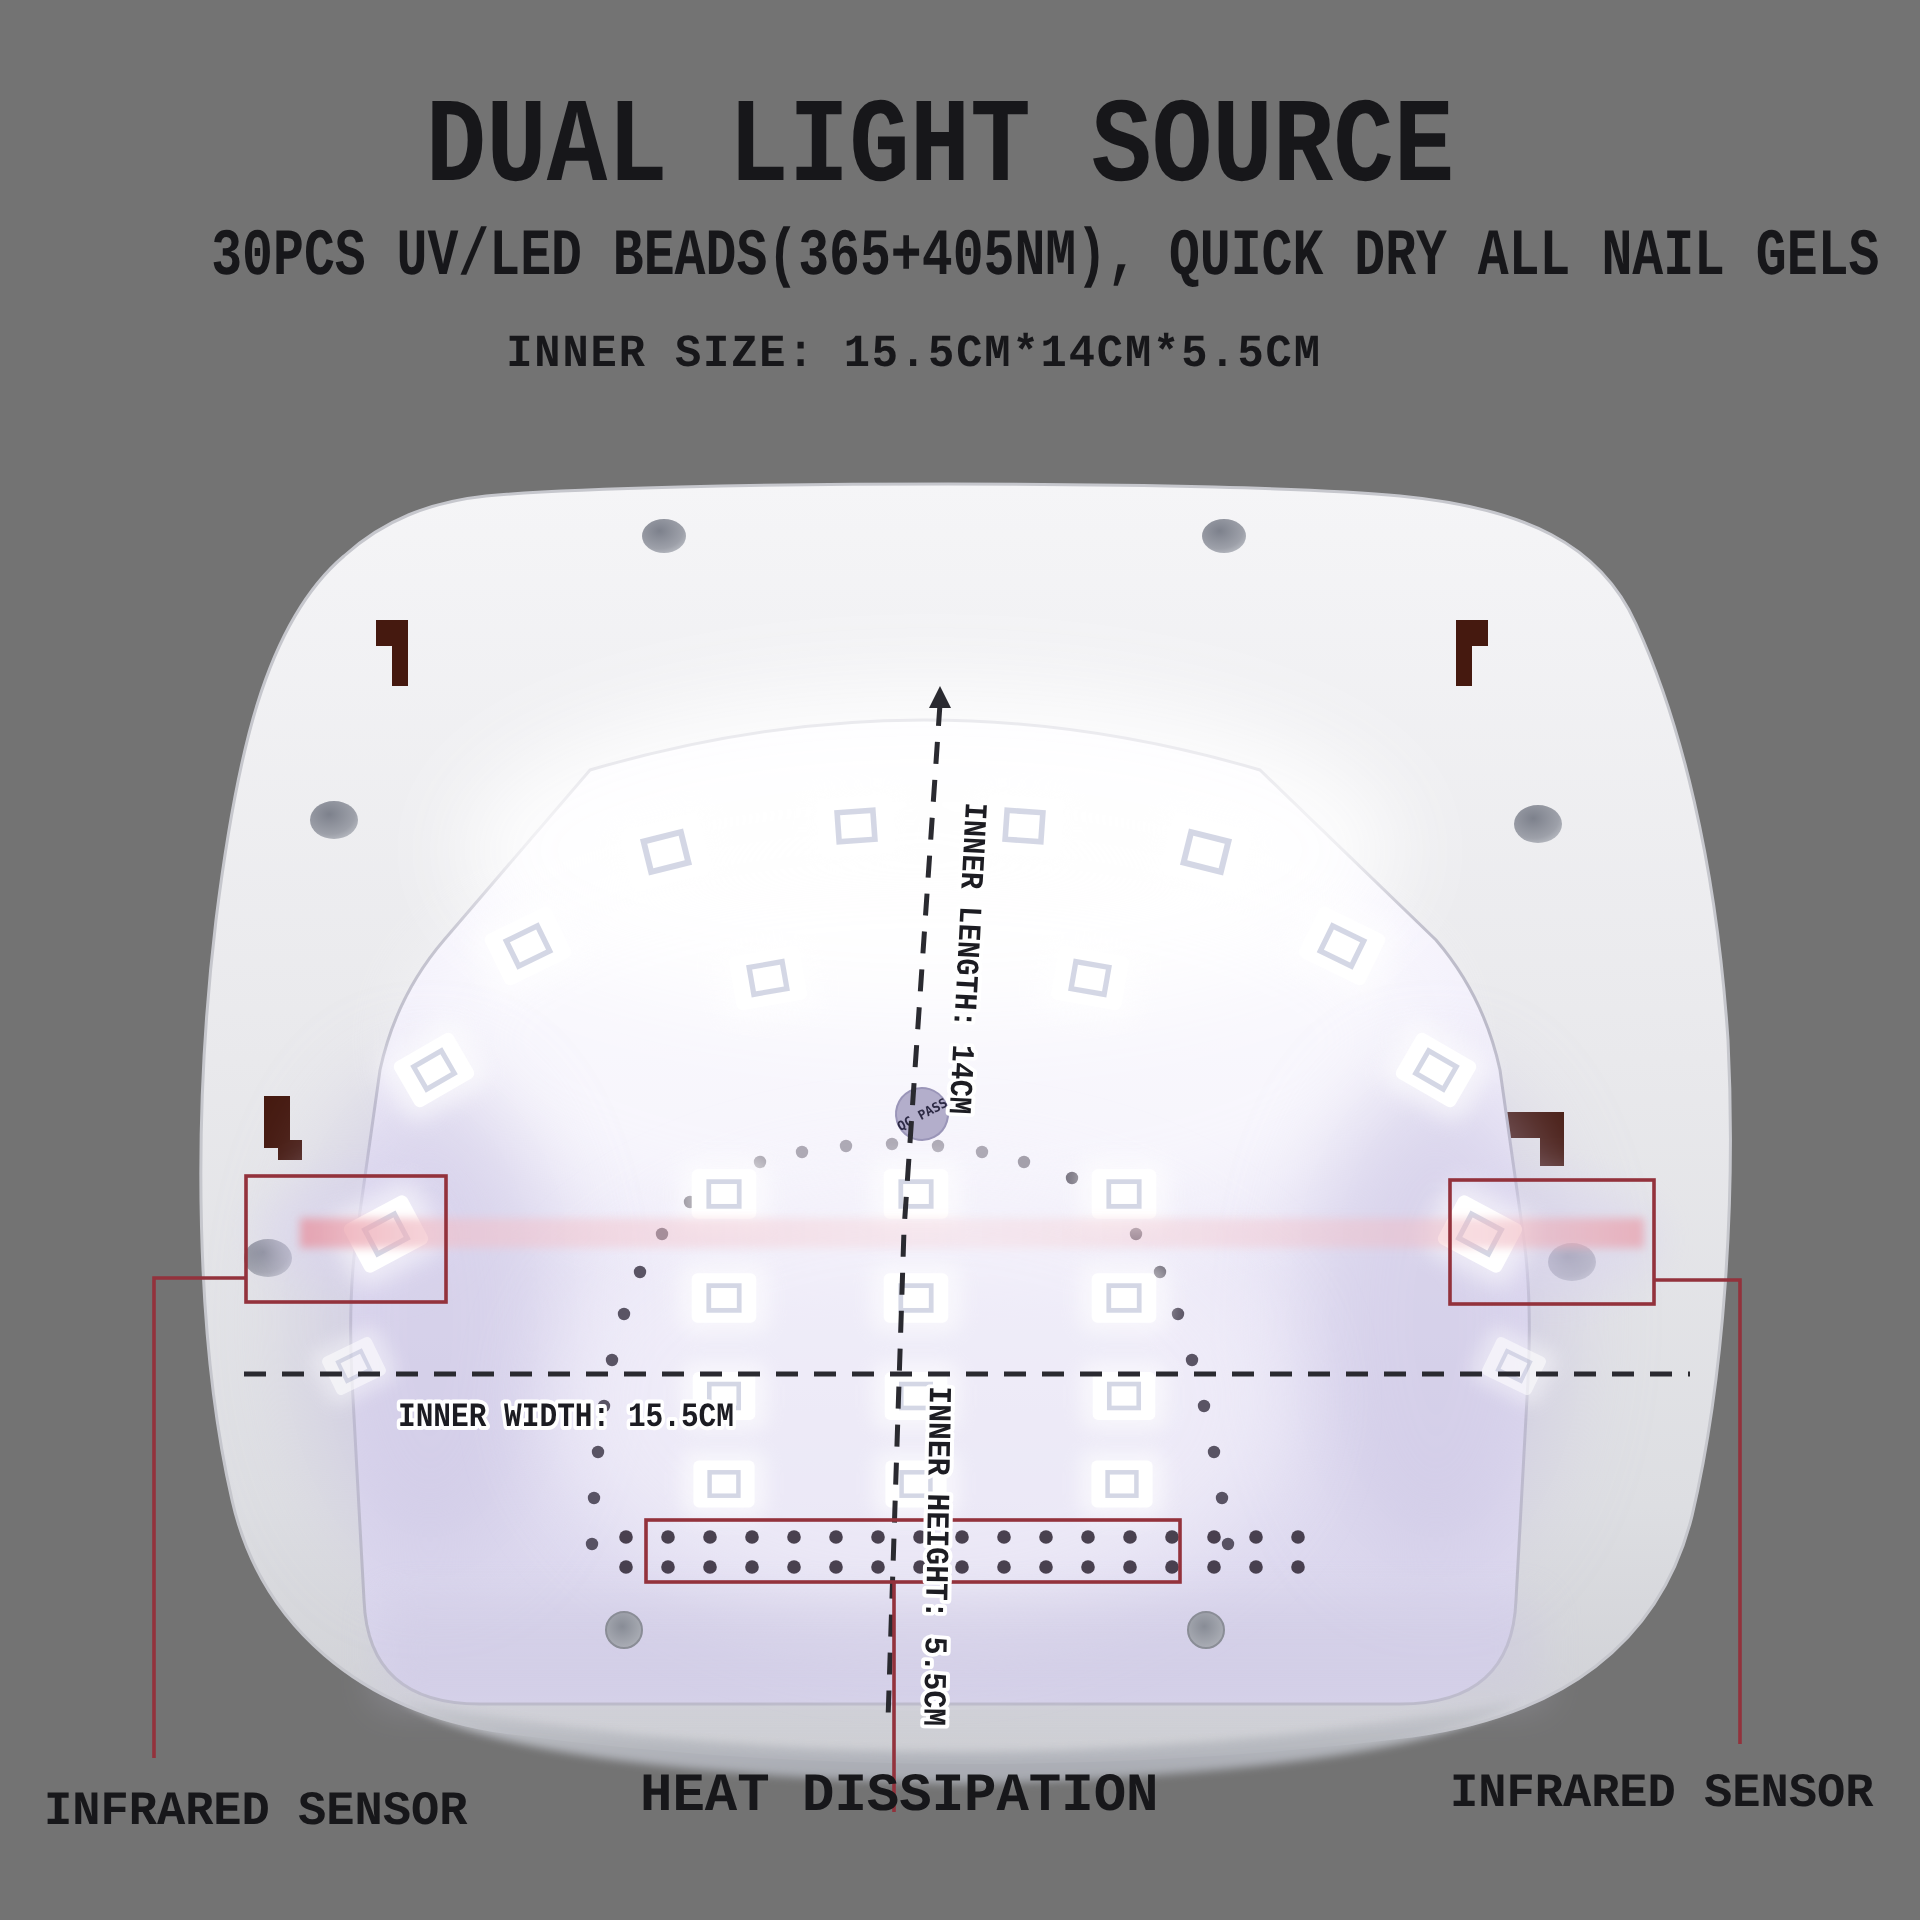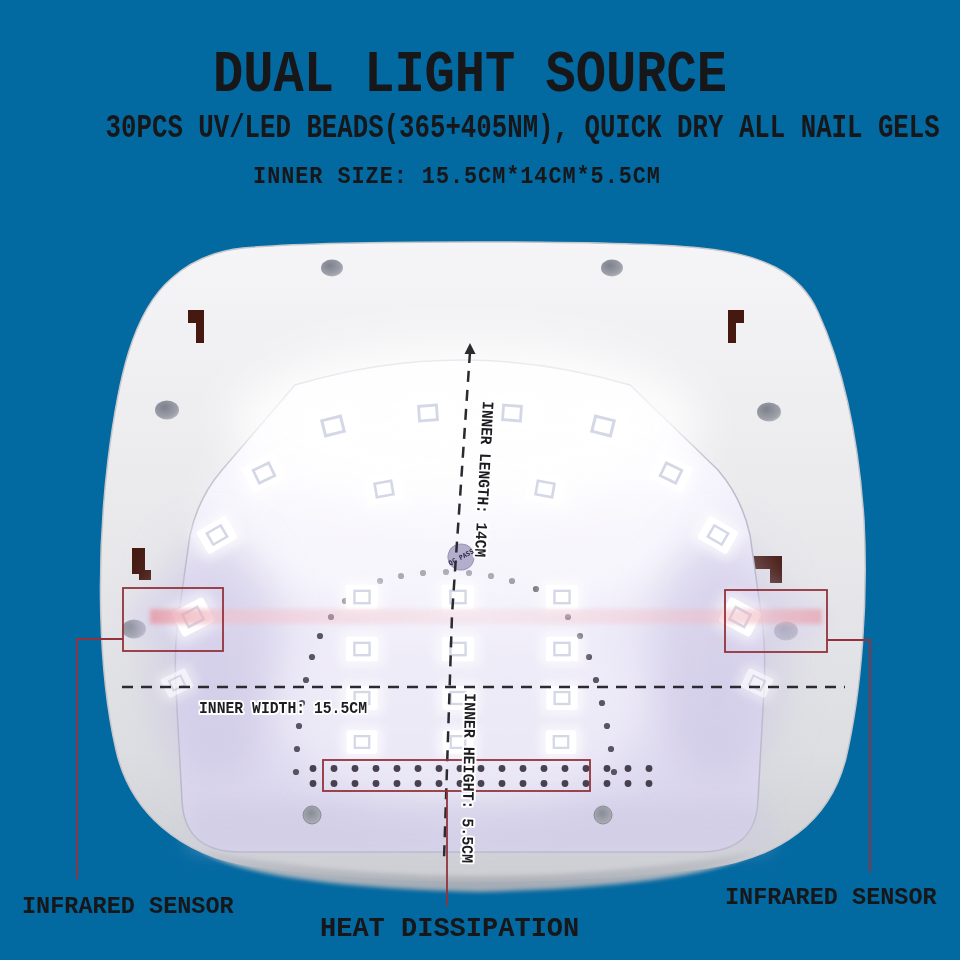--- a/index.html
+++ b/index.html
@@ -1,33 +1,33 @@
 <!DOCTYPE html>
 <html><head>
 <meta charset="utf-8">
 <style>
   html,body{margin:0;padding:0;background:#ececec;}
   .stage{
     position:relative;width:960px;height:960px;overflow:hidden;
-    background:#0369a1;
+    background:#737373;
     font-family:"Liberation Mono","DejaVu Sans Mono",monospace;
   }
   .h-line{
     position:absolute;left:0;right:0;text-align:center;
     font-weight:bold;color:#17171a;white-space:nowrap;line-height:1;
   }
   .title{top:45px;font-size:60px;transform:translateX(-10px) scaleX(.84);}
   .subtitle{top:112px;font-size:33px;transform:scaleX(.78);}
   .sizeline{top:166px;font-size:23px;transform:translateX(-23px) scaleX(.95);letter-spacing:1px;}
   .callout{
     position:absolute;font-weight:bold;color:#17171a;line-height:1;
     white-space:nowrap;transform-origin:left top;
   }
   #cl-left{left:22px;top:895px;font-size:24px;transform:scaleX(.98);}
-  #cl-center{left:320px;top:916px;font-size:27px;}
+  #cl-center{left:320px;top:886px;font-size:27px;}
   #cl-right{left:725px;top:886px;font-size:24px;transform:scaleX(.98);}
   svg{position:absolute;left:0;top:0;}
   .dim{
     font-family:"Liberation Mono","DejaVu Sans Mono",monospace;
     font-weight:bold;font-size:16px;fill:#1c1c22;
     stroke:#ffffff;stroke-width:4px;paint-order:stroke;stroke-linejoin:round;
   }
   .dim-w{font-size:17px;}
   .qc-text{
     font-family:"DejaVu Sans Mono",monospace;font-size:6.5px;font-weight:bold;

